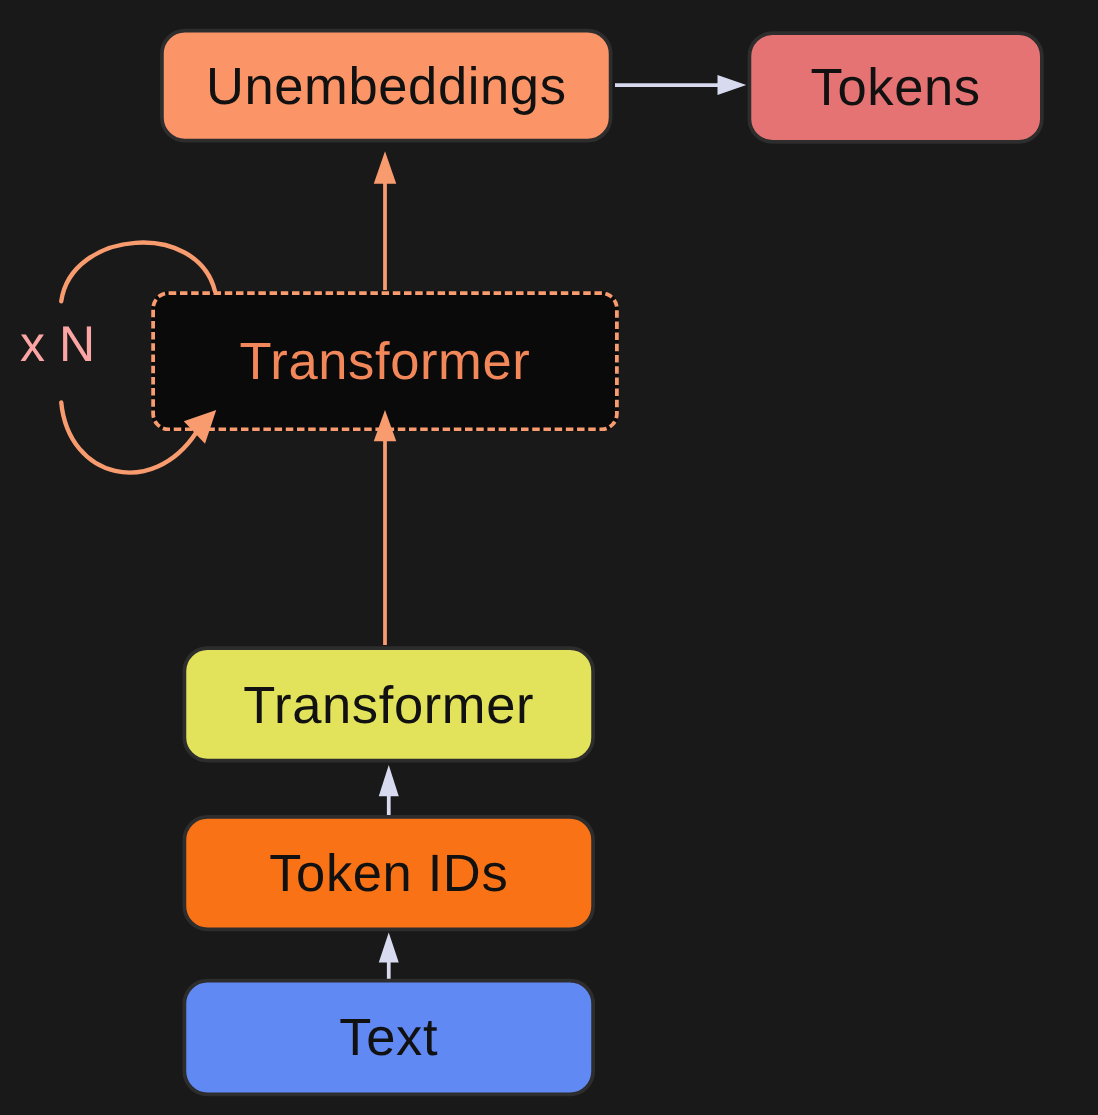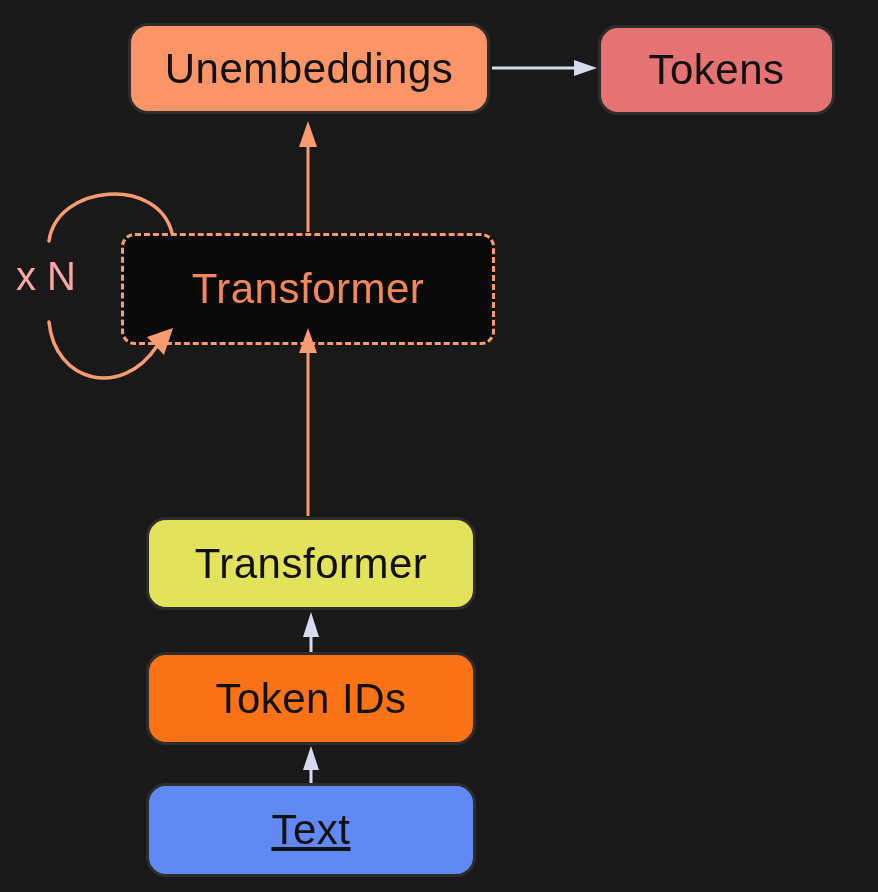--- a/index.html
+++ b/index.html
@@ -32,21 +32,21 @@
   #node-tokens       { left: 598px; top: 25px;  width: 237px; height: 90px; background: #e57373; }
   #node-transformer  {
     left: 121px; top: 233px; width: 374px; height: 112px;
     background: #0a0a0a;
     border: 3px dashed #f89c6f;
     border-radius: 14px;
     color: #f2875a;
   }
   #node-embeddings   { left: 146px; top: 517px; width: 330px; height: 93px; background: #e2e35b; }
   #node-token-ids    { left: 146px; top: 652px; width: 330px; height: 93px; background: #f97316; }
-  #node-text         { left: 146px; top: 783px; width: 330px; height: 94px; background: #6089f4; text-decoration: underline; }
+  #node-text         { left: 146px; top: 783px; width: 330px; height: 94px; background: #6089f4; }
 
   #loop-label {
     position: absolute;
     left: 6px; top: 254px;
     width: 80px;
     text-align: center;
     font-size: 40px;
     color: #fca5a5;
     user-select: none;
   }

